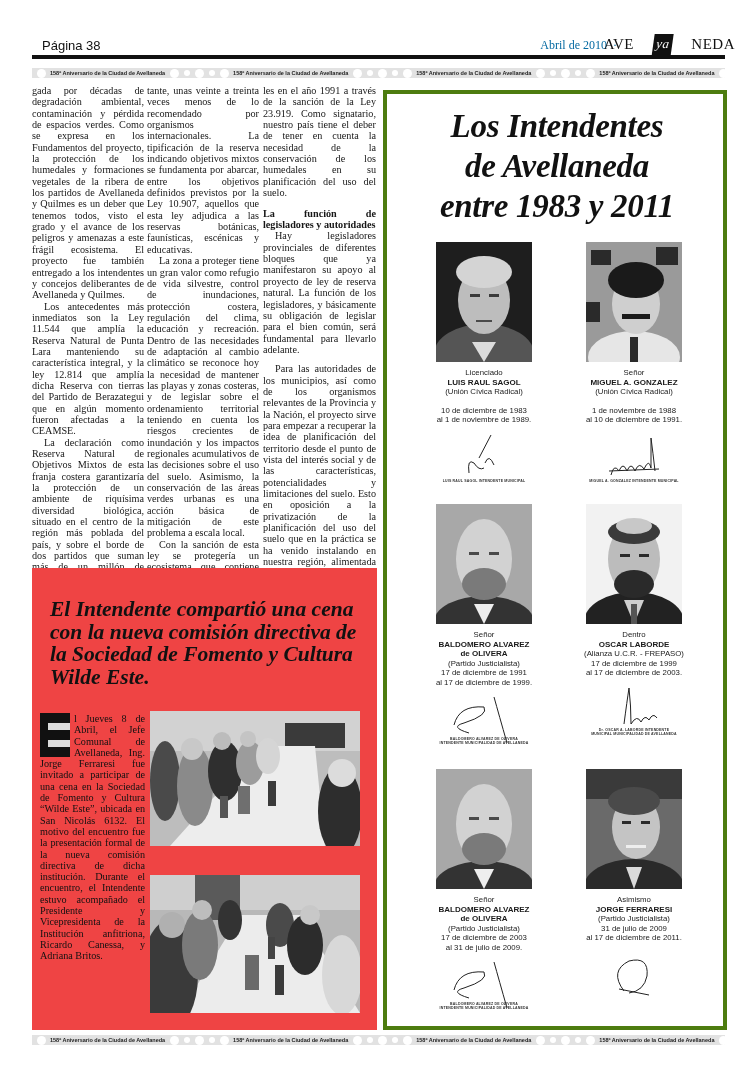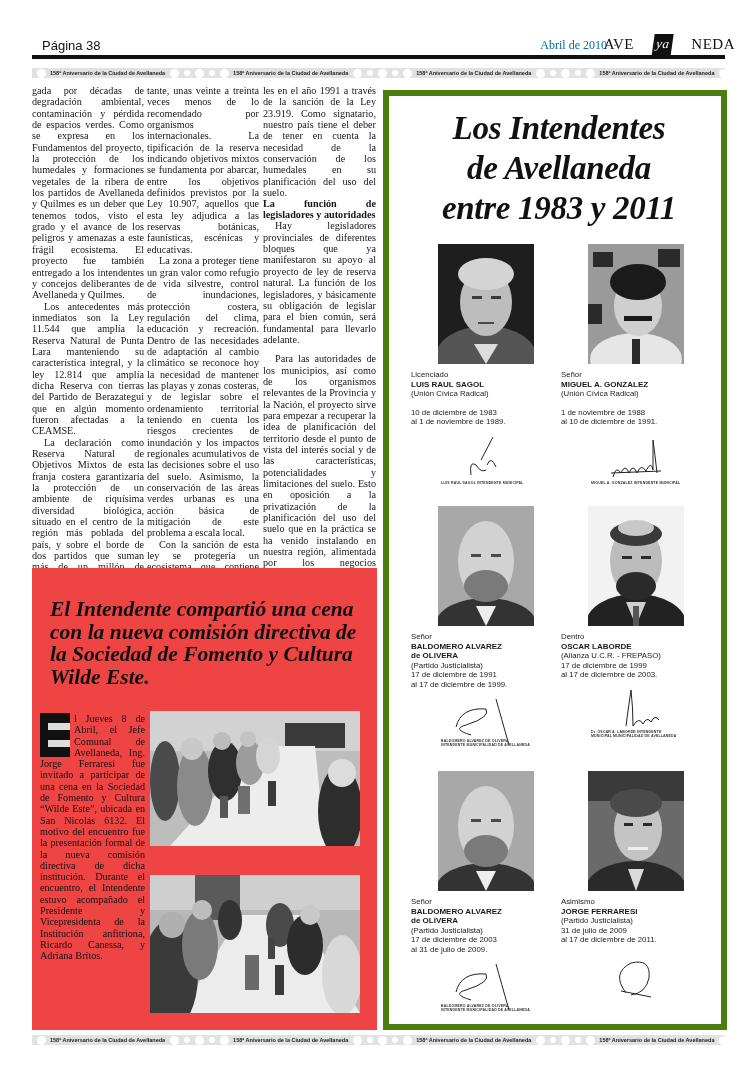--- a/index.html
+++ b/index.html
@@ -18,37 +18,37 @@
   .anniv-text { font-family: "Liberation Sans", sans-serif; font-size: 5.5px; font-weight: bold; color: #222; white-space: nowrap; margin-left: 14px; }
   .dot { width: 9px; height: 9px; border-radius: 50%; background: #fff; display: inline-block; margin-left: 5px; flex: none; }
   .dot.sm { width: 6px; height: 6px; }
 
   .col { position: absolute; top: 85px; font-size: 10.2px; line-height: 11.35px; text-align: justify; hyphens: auto; color: #161616; }
   .col p { text-indent: 12px; }
   .col p.noindent { text-indent: 0; }
   .col1 { left: 32px; width: 112px; }
   .col2 { left: 147px; width: 112px; }
   .col3 { left: 263px; width: 113px; }
-  .subhead { font-weight: bold; line-height: 11px; }
+  .subhead { font-weight: bold; margin-top: 10px; line-height: 11px; }
   .note { margin-top: 24px; text-align: right; font-size: 10.2px; line-height: 11.3px; text-indent: 0; }
 
   .box { position: absolute; left: 32px; top: 568px; width: 345px; height: 462px; background: #ef4444; }
   .box-title { position: absolute; left: 18px; top: 30px; width: 320px; font-family: "Liberation Serif", serif; font-style: italic; font-weight: bold; font-size: 21.5px; line-height: 22.5px; color: #111; }
   .box-body { position: absolute; left: 8px; top: 145px; width: 105px; font-size: 10.2px; line-height: 11.3px; text-align: justify; }
   .dropcap-letter { float: left; width: 30px; height: 44px; margin-right: 4px; background: #111; position: relative; }
   .dropcap-letter::before { content: ""; position: absolute; left: 8px; top: 10px; width: 22px; height: 7px; background: #dcdcdc; }
   .dropcap-letter::after { content: ""; position: absolute; left: 8px; top: 27px; width: 22px; height: 7px; background: #dcdcdc; }
   .photo { position: absolute; background: #888; overflow: hidden; }
   .photo1 { left: 118px; top: 143px; width: 210px; height: 135px; }
   .photo2 { left: 118px; top: 307px; width: 210px; height: 138px; }
   .ph-bg { position: absolute; inset: 0; }
 
-  .frame { position: absolute; left: 383px; top: 90px; width: 344px; height: 940px; border: 6px solid #4d7c0f; background: #fff; }
+  .frame { position: absolute; left: 383px; top: 90px; width: 344px; height: 940px; border: 4px solid #4d7c0f; background: #fff; }
   .frame-title { position: absolute; left: 0; top: 12px; width: 340px; text-align: center; font-family: "Liberation Serif", serif; font-style: italic; font-weight: bold; font-size: 33px; line-height: 40px; color: #111; letter-spacing: -0.3px; }
-  .mayor { position: absolute; width: 150px; text-align: left; font-family: "Liberation Sans", sans-serif; color: #1a1a1a; }
+  .mayor { position: absolute; width: 150px; text-align: center; font-family: "Liberation Sans", sans-serif; color: #1a1a1a; }
   .mayor .portrait { position: relative; width: 96px; height: 120px; margin: 0 auto; overflow: hidden; background: #777; }
   .mayor .title { font-size: 7.8px; margin-top: 6px; line-height: 9.5px; }
   .mayor .name { font-size: 8px; font-weight: bold; line-height: 9.5px; }
   .mayor .party { font-size: 7.8px; line-height: 9.5px; }
   .mayor .dates { font-size: 7.8px; line-height: 9.5px; }
   .mayor .gap { height: 9px; }
   .sig { position: relative; width: 90px; height: 50px; margin: 8px auto 0 auto; }
   .sig svg { position: absolute; inset: 0; }
   .sig .sig-caption { position: absolute; left: 0; right: 0; bottom: 0; font-size: 3.5px; font-weight: bold; letter-spacing: 0.2px; color: #333; line-height: 4px; }
 

